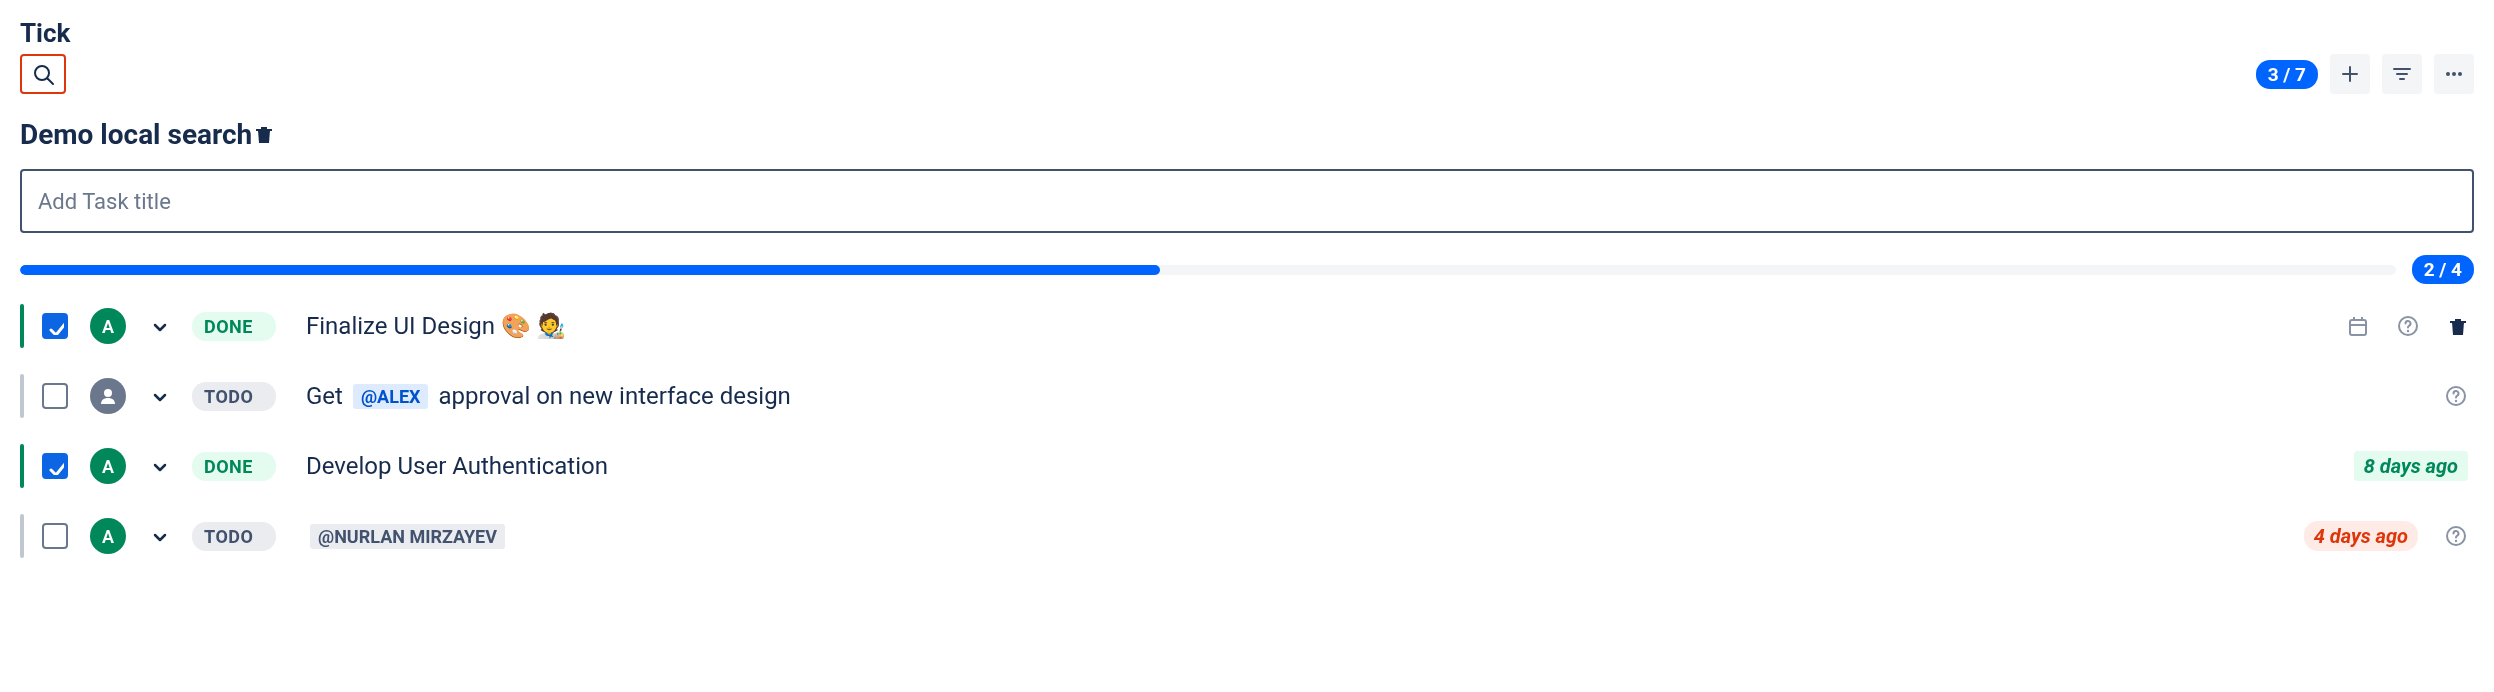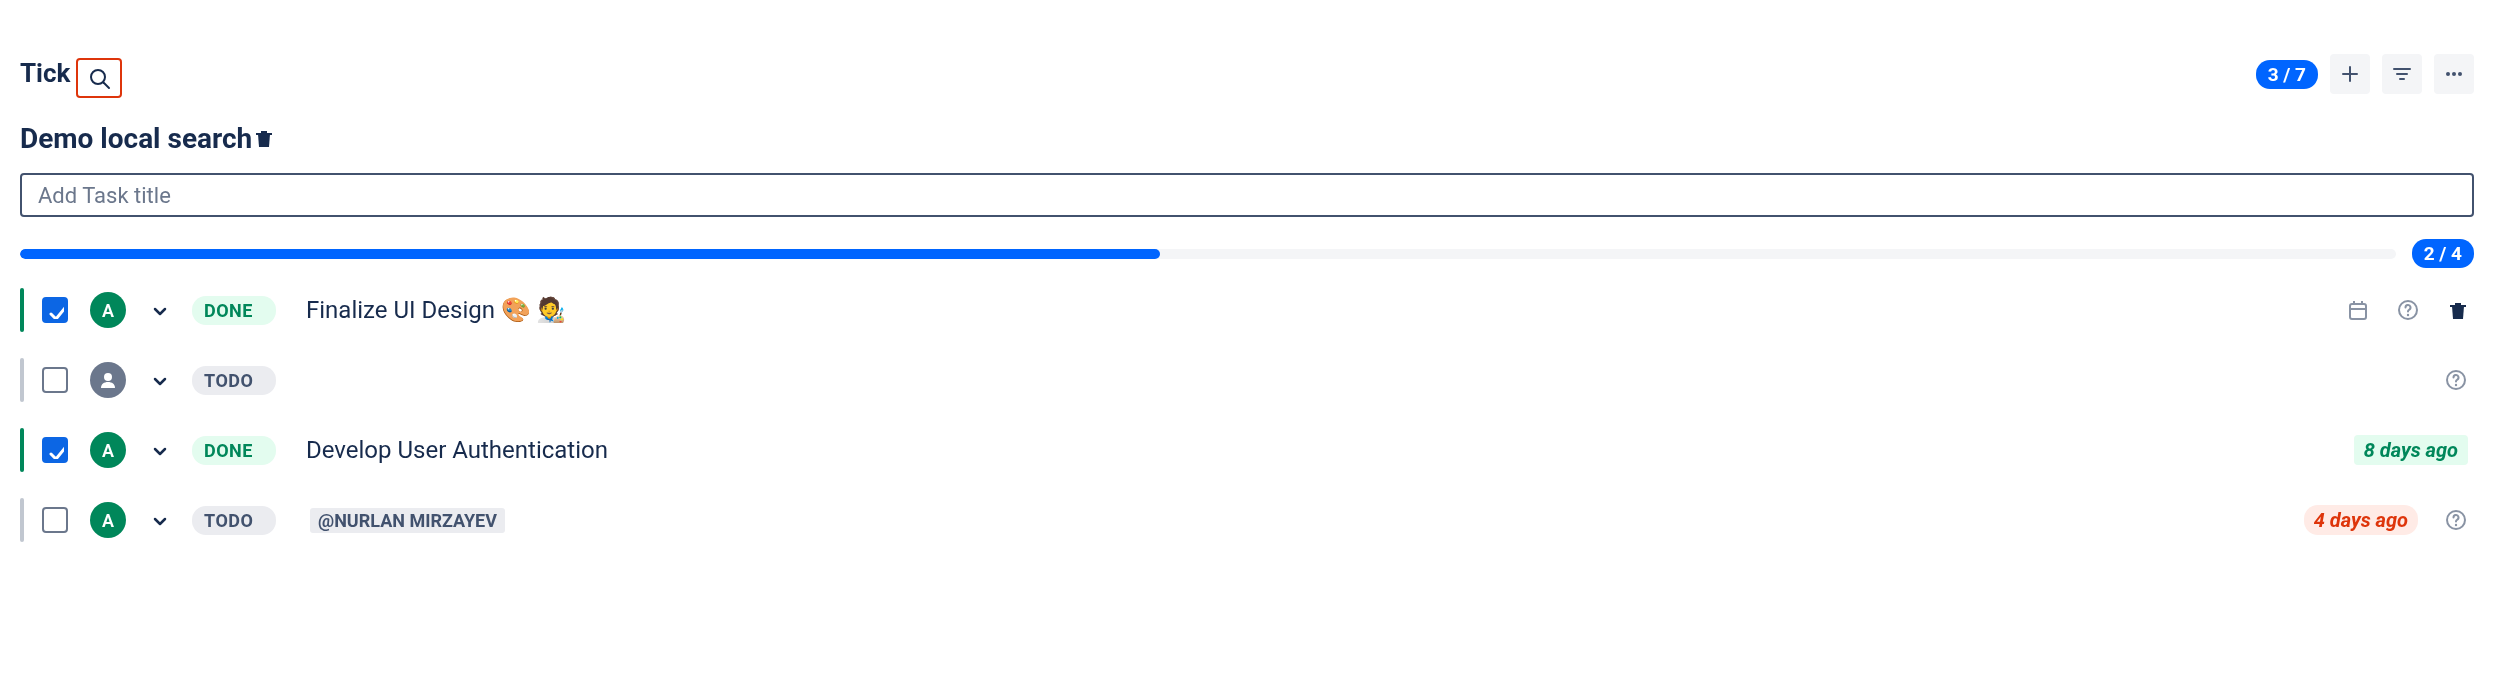--- a/index.html
+++ b/index.html
@@ -10,30 +10,30 @@
     --grey-bg:#f4f5f7;
     --green:#00875a;
     --green-bg:#e3fcef;
     --red:#de350b;
     --red-bg:#ffebe6;
     --badge-blue:#0065ff;
   }
   *{box-sizing:border-box;font-family:-apple-system,BlinkMacSystemFont,"Segoe UI",Roboto,Helvetica,Arial,sans-serif;}
   body{margin:0;padding:18px 20px;color:var(--navy);font-size:22px;width:2494px;}
   .top-row{display:flex;align-items:flex-start;justify-content:space-between;}
-  .top-left{display:flex;flex-direction:row;gap:6px;margin-top:40px;}
+  .top-left{display:flex;flex-direction:column;gap:6px;}
   .app-title{font-weight:700;font-size:26px;color:var(--navy);}
   .search-box{width:46px;height:40px;border:2px solid #de350b;border-radius:4px;display:flex;align-items:center;justify-content:center;}
   .top-right{display:flex;align-items:center;gap:12px;padding-top:36px;}
   .count-badge{background:var(--badge-blue);color:#fff;border-radius:14px;padding:3px 12px;font-weight:700;font-size:19px;}
   .icon-btn{width:40px;height:40px;border-radius:4px;background:var(--grey-bg);display:flex;align-items:center;justify-content:center;color:#42526e;}
   svg{display:block;}
   .section-head{display:flex;align-items:center;justify-content:flex-start;margin-top:24px;}
   .section-title{font-weight:700;font-size:28px;color:var(--navy);}
-  .add-input{width:100%;height:44px;margin-top:18px;border:2px solid #42526e;border-radius:4px;padding:0 16px;font-size:22px;color:var(--grey-text);outline:none;}
+  .add-input{width:100%;height:64px;margin-top:18px;border:2px solid #42526e;border-radius:4px;padding:0 16px;font-size:22px;color:var(--grey-text);outline:none;}
   .add-input::placeholder{color:var(--grey-text);}
   .progress-row{display:flex;align-items:center;gap:16px;margin-top:22px;}
   .progress-track{flex:1;height:10px;background:var(--grey-bg);border-radius:6px;overflow:hidden;}
   .progress-fill{height:100%;background:var(--badge-blue);border-radius:6px;}
   .task-list{margin-top:14px;display:flex;flex-direction:column;}
   .task-row{display:flex;align-items:center;height:56px;padding-left:10px;position:relative;}
   .task-row+.task-row{margin-top:14px;}
   .accent{position:absolute;left:0;top:6px;bottom:6px;width:4px;border-radius:2px;}
   .accent.green{background:var(--green);}
   .accent.grey{background:#c1c7d0;}
@@ -200,20 +200,25 @@
         <svg width="24" height="24">
           <use href="#i-person"></use>
         </svg>
       </div>
       <div class="caret">
         <svg width="22" height="22">
           <use href="#i-caret"></use>
         </svg>
       </div>
       <div class="status todo">TODO</div>
+      <div class="title">
+        <span>Get </span>
+        <span class="mention">@ALEX</span>
+        <span> approval on new interface design</span>
+      </div>
       <div class="tail">
         <div class="ghost-icon">
           <svg width="24" height="24">
             <use href="#i-help"></use>
           </svg>
         </div>
       </div>
     </div>
     <div class="task-row">
       <div class="accent green"></div>

